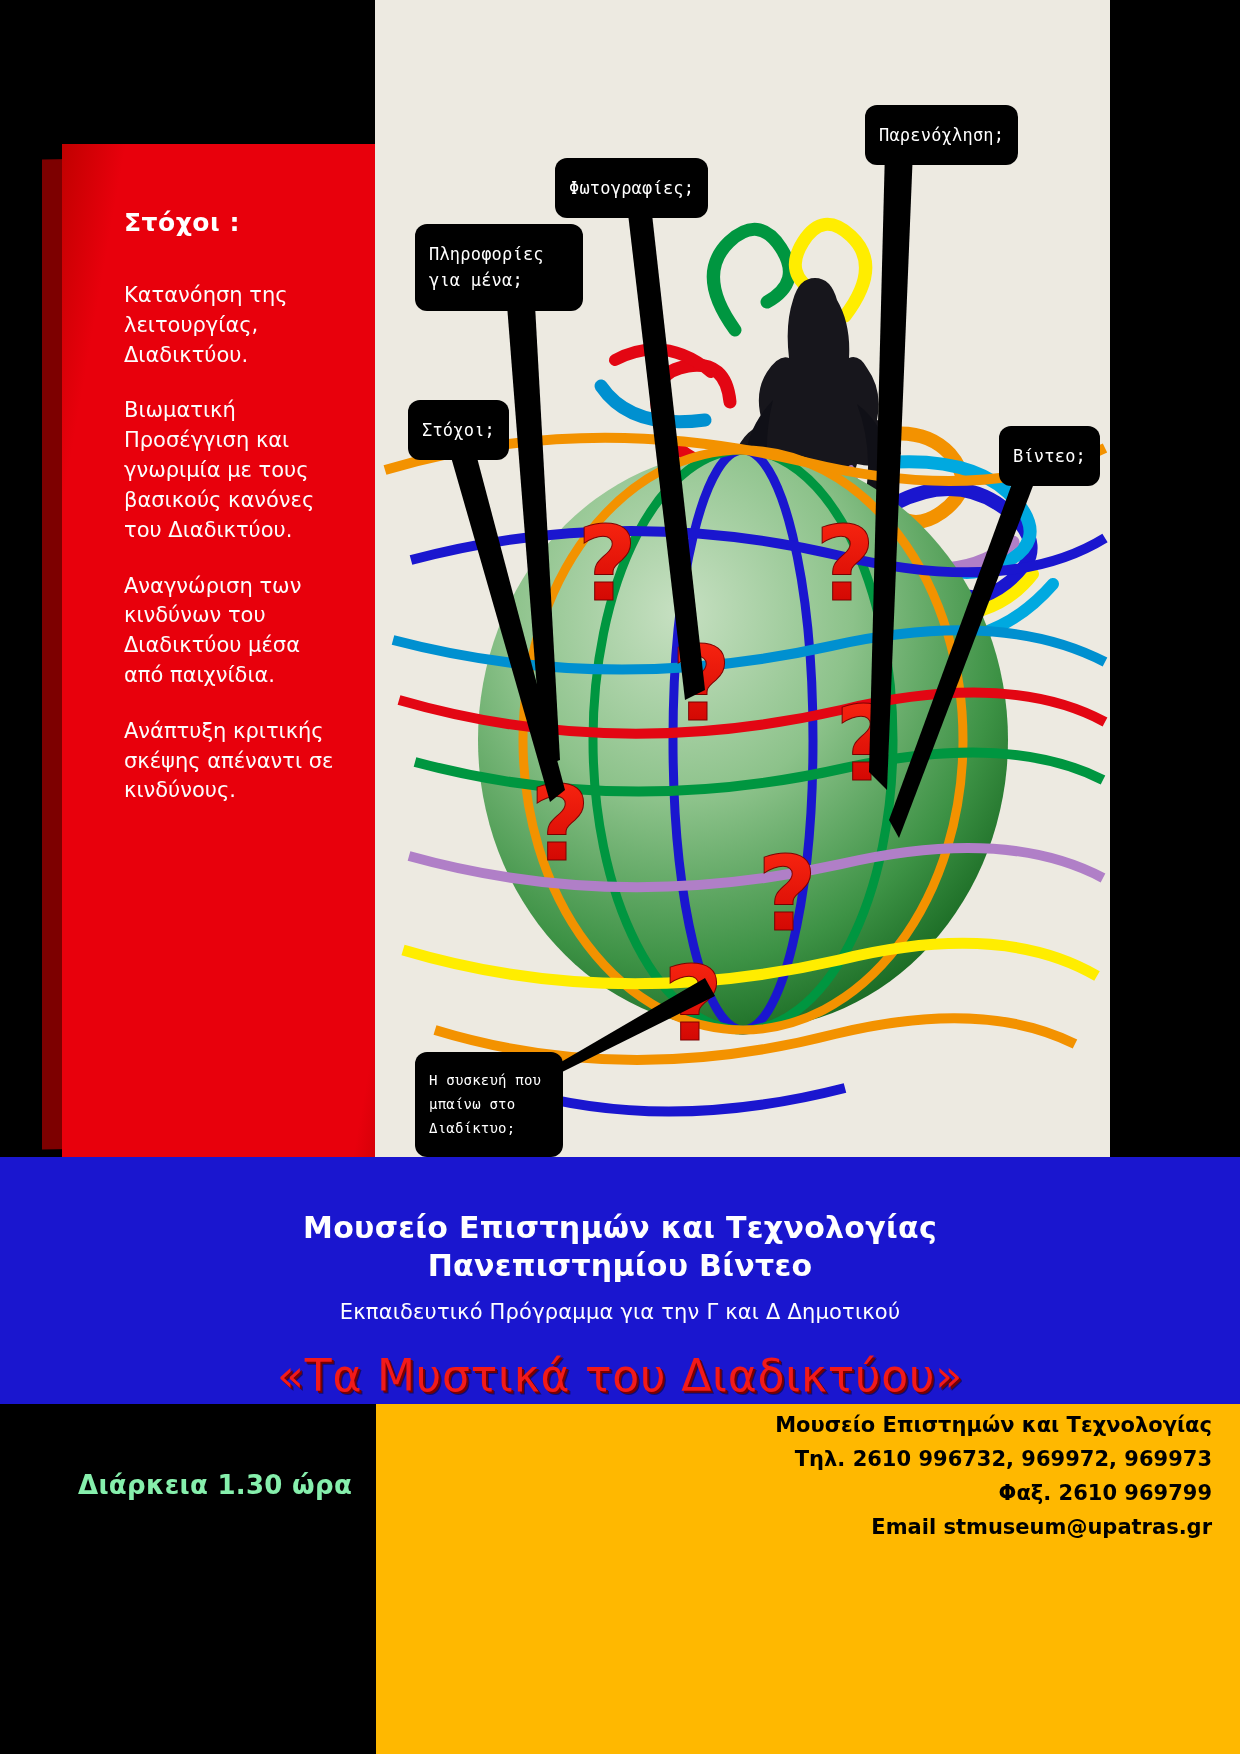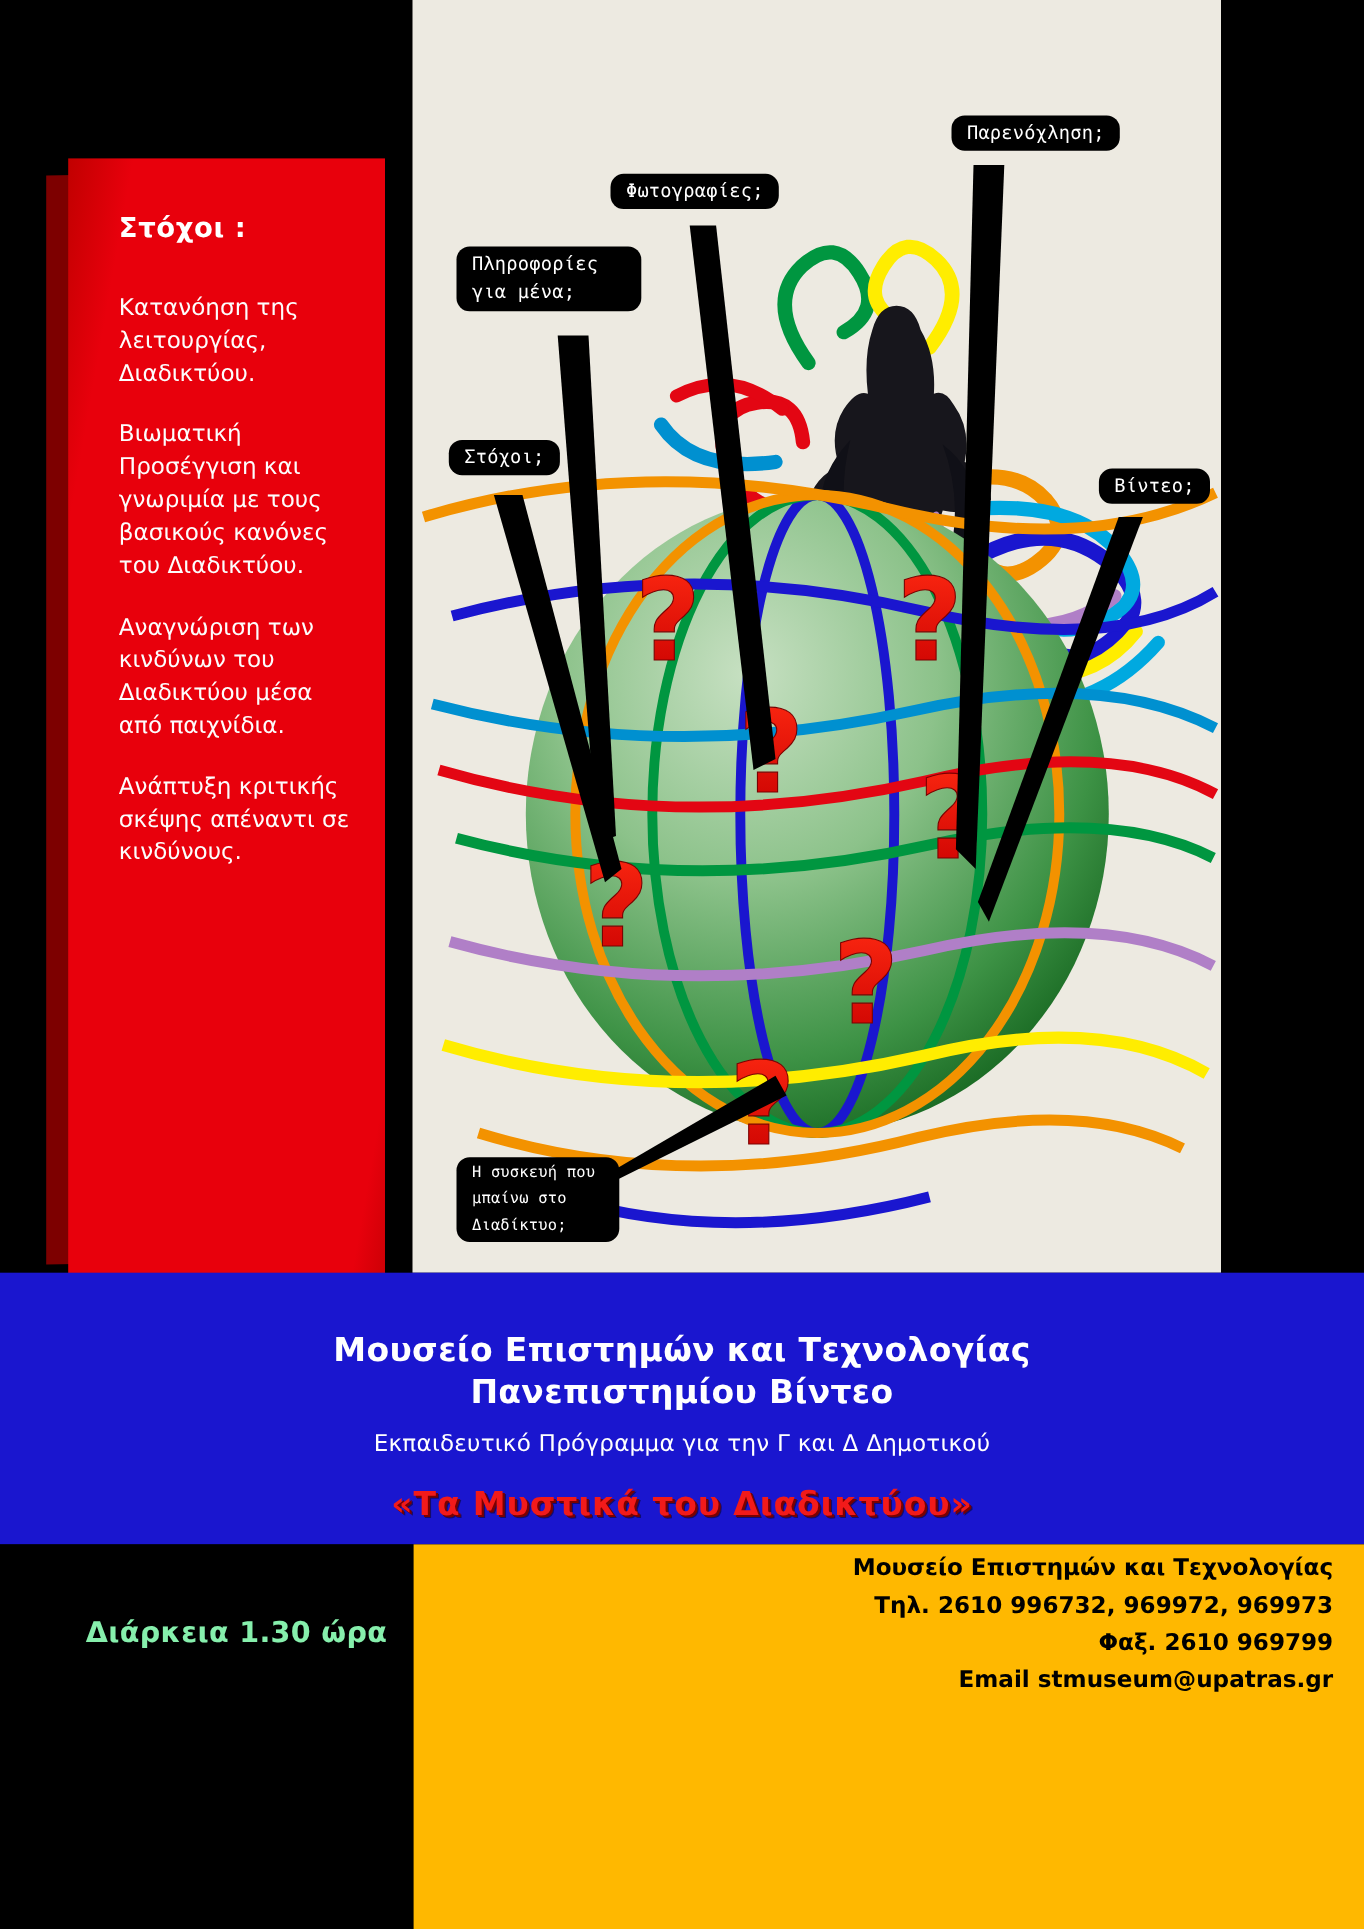--- a/index.html
+++ b/index.html
@@ -24,21 +24,21 @@
     position:absolute;left:42px;top:157px;width:290px;height:990px;
     background:#7d0000;
     transform:skewY(-1deg);
   }
   #goals-panel{
     position:absolute;left:62px;top:144px;width:288px;height:1180px;
     background:#e30613;
     background:linear-gradient(100deg,#c10000 0%,#e8000c 12%,#e8000c 88%,#b40000 100%);
     box-shadow:6px 6px 0 rgba(0,0,0,.35);
     color:#fff;
-    padding:0;
+    padding:16px;
   }
   #goals-panel .inner{
     padding:48px 26px 10px 46px;
   }
   .goals-title{
     font-size:25px;font-weight:bold;letter-spacing:.5px;margin:0 0 44px 0;
     color:#ffffff;
   }
   .goal-item{
     font-size:21px;line-height:1.42;margin:16px 0 26px 0;color:#fdfdfd;
@@ -49,21 +49,21 @@
 
   
   .bubble{
     position:absolute;
     background:#000;
     color:#fff;
     border-radius:12px;
     font-family:"DejaVu Sans Mono","Liberation Mono",monospace;
     font-size:17px;
     line-height:1.55;
-    padding:3px 14px;
+    padding:17px 14px;
     white-space:pre-line;
     z-index:30;
     letter-spacing:.2px;
   }
 
   
   #blue-band{
     position:absolute;left:0;top:1157px;width:1240px;height:247px;
     background:#1a16cf;
     text-align:center;
@@ -72,21 +72,21 @@
   .org-line{
     font-size:30px;font-weight:bold;letter-spacing:.3px;line-height:1.25;
     margin:0;padding:0;
   }
   #org-1{padding-top:52px;}
   .sub-line{
     font-size:21px;font-weight:normal;margin:16px 0 0 0;letter-spacing:.2px;
   }
   .red-title{
     margin:26px 0 0 0;
-    font-size:30px;font-weight:bold;letter-spacing:.8px;
+    font-size:44px;font-weight:normal;letter-spacing:.8px;
     color:#f21a1a;
     text-shadow:2px 2px 0 #7a0000, 3px 3px 0 rgba(0,0,0,.45);
   }
 
   
   #duration-box{
     position:absolute;left:0;top:1404px;width:376px;height:350px;
     background:#000;color:#fff;
   }
   #duration-text{

